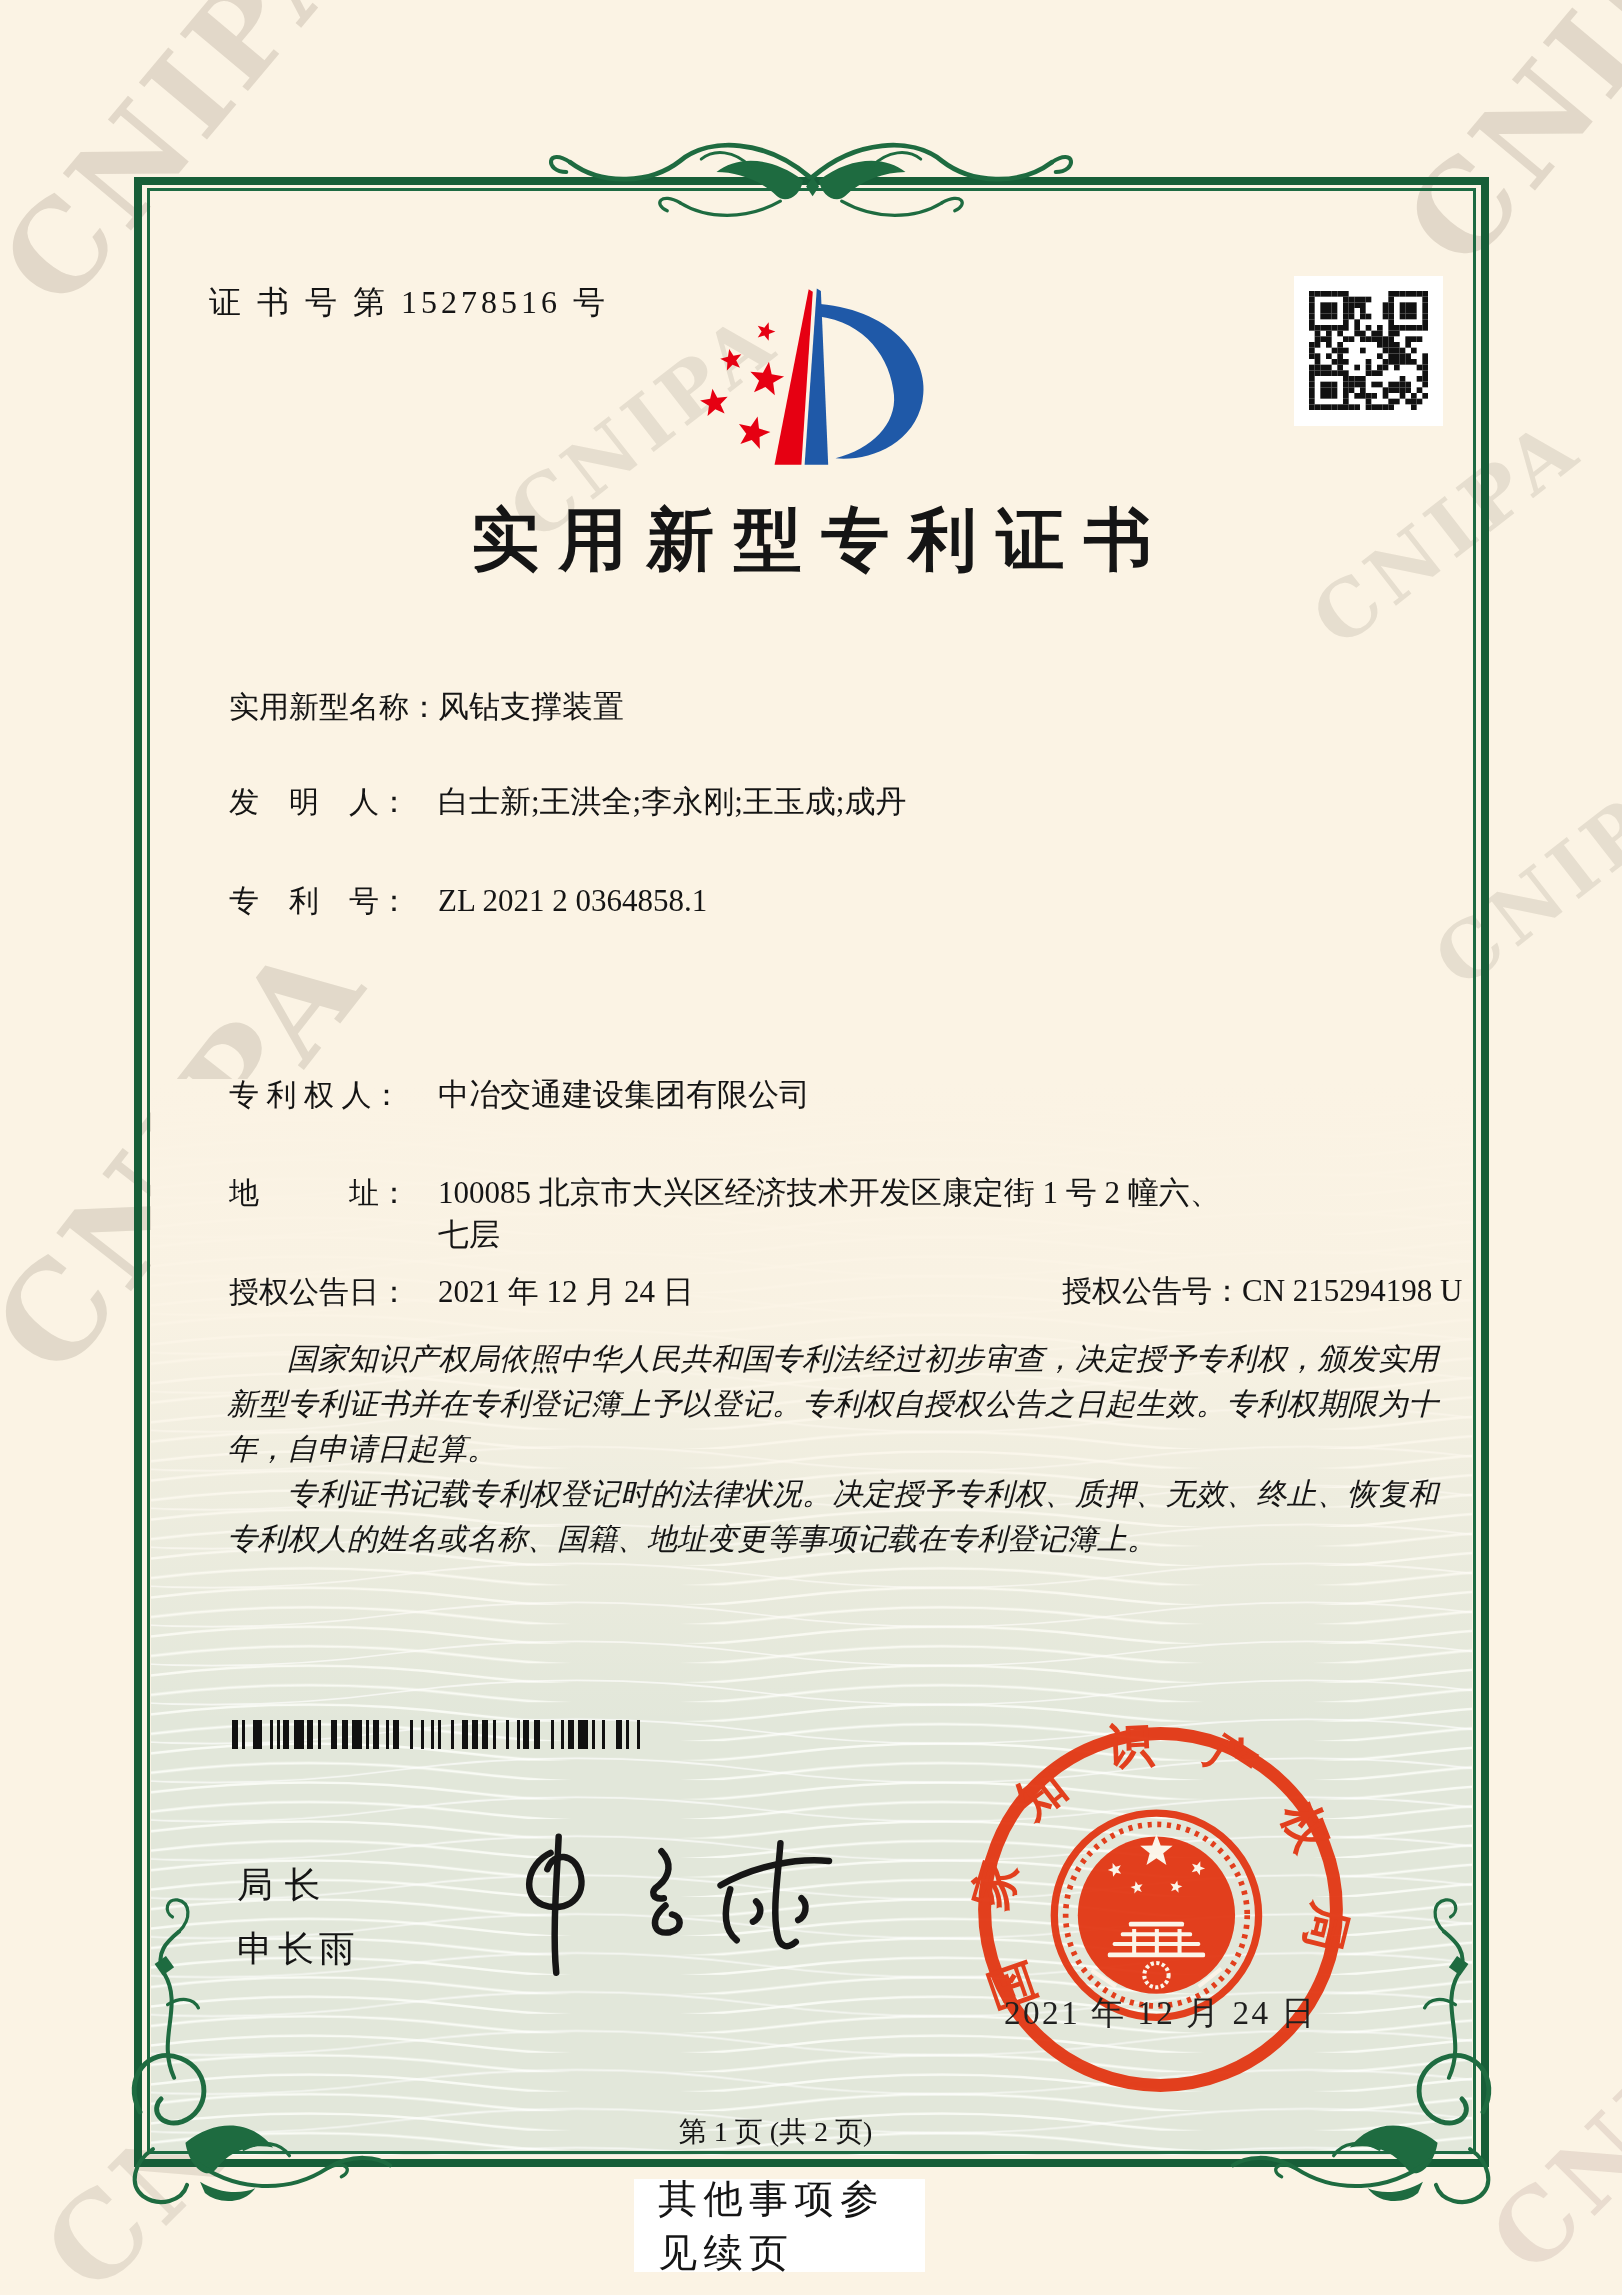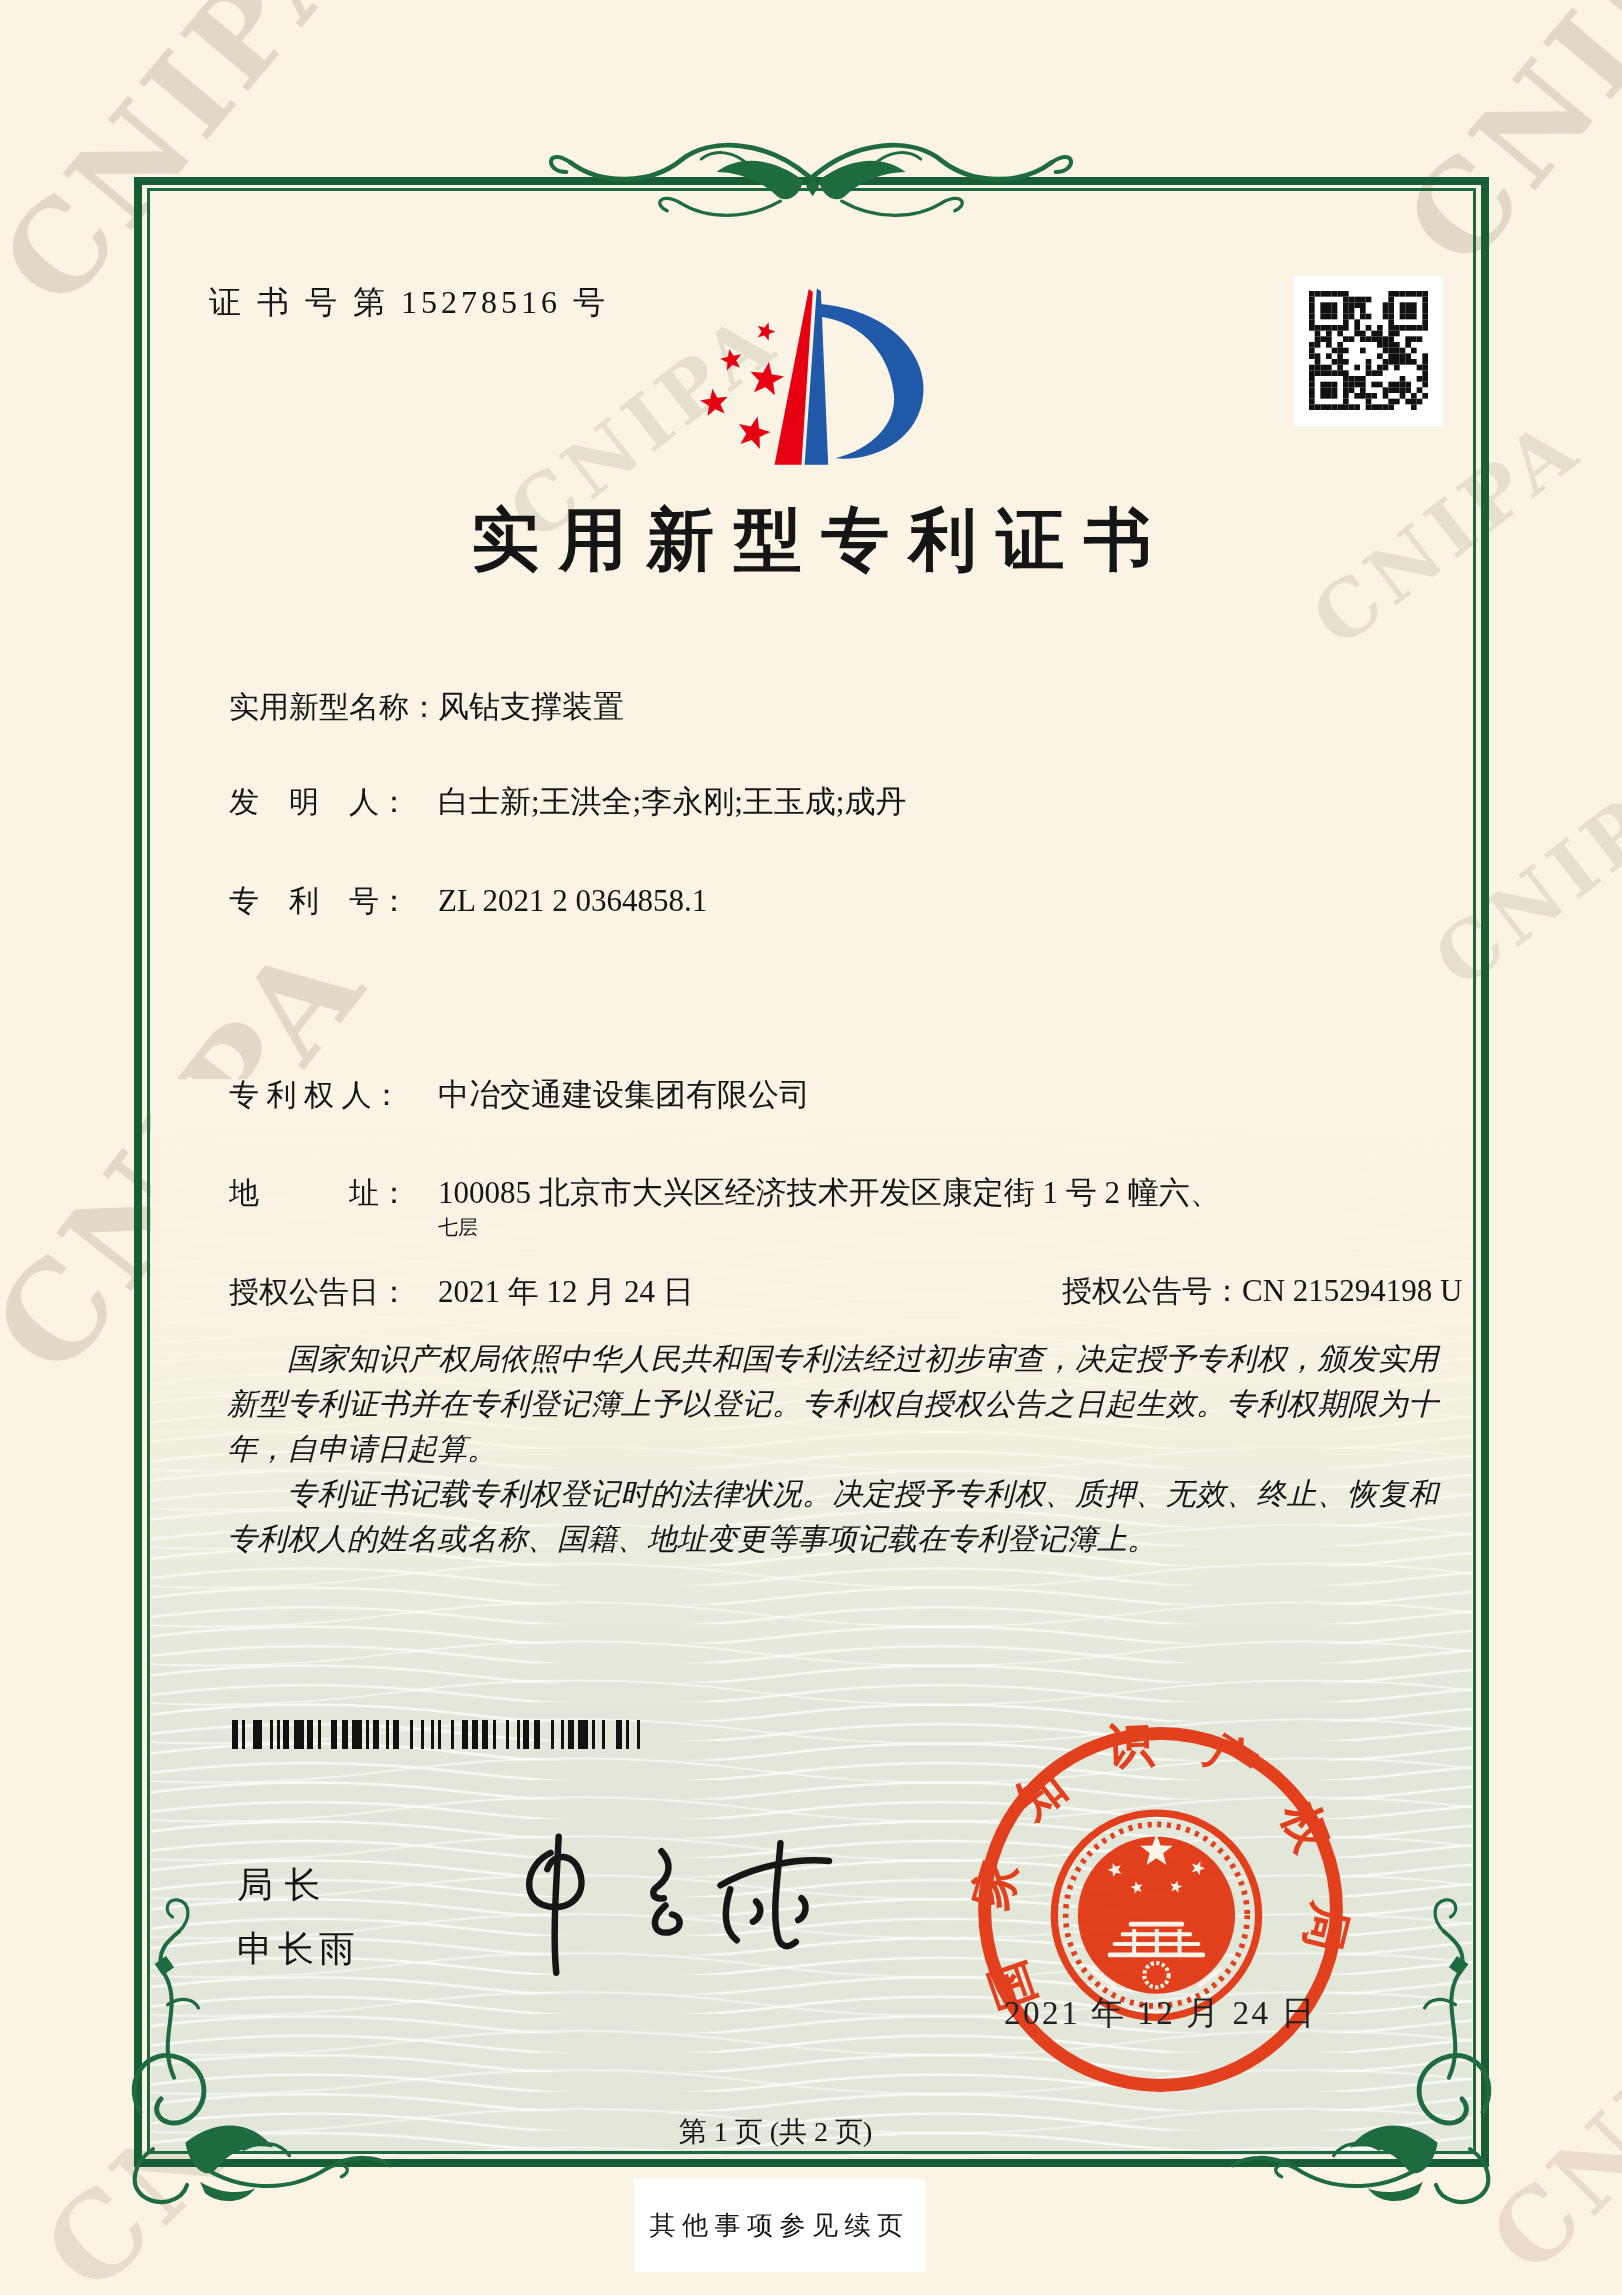--- a/index.html
+++ b/index.html
@@ -28,21 +28,21 @@
   #cert-no{position:absolute;left:209px;top:281px;font-size:32px;letter-spacing:4px;z-index:5;}
   #qr-box{position:absolute;left:1294px;top:276px;width:149px;height:150px;background:#fff;z-index:5;}
   #qr{position:absolute;left:14.6px;top:14.6px;}
   #title{position:absolute;left:0;top:495px;width:1623px;text-align:center;font-size:68px;font-weight:bold;
       letter-spacing:19.5px;text-indent:19.5px;z-index:5;}
 
   
   .row{position:absolute;left:229px;font-size:31px;white-space:nowrap;z-index:5;}
   .row .lab{display:inline-block;width:209px;font-size:30px;}
   .row .val{font-size:31px;}
-  #addr2{position:absolute;left:438px;font-size:20px;z-index:5;}
+  #addr2{position:absolute;left:438px;font-size:31px;z-index:5;}
   #grant-no{position:absolute;left:833px;top:0;}
 
   
   #bodytext{position:absolute;left:227px;top:1336px;width:1211px;font-size:30px;line-height:45px;
       text-align:justify;z-index:5;font-family:"Liberation Serif","DejaVu Serif",serif;font-style:italic;}
   #bodytext p{margin:0;text-indent:2em;}
 
   
   #barcode{position:absolute;left:232px;top:1720px;width:411px;height:29px;z-index:5;}
   #barcode .bar{position:absolute;top:0;height:29px;background:#111;}
@@ -52,21 +52,21 @@
   #sig-name{position:absolute;left:237px;top:1925px;font-size:36px;letter-spacing:4.9px;z-index:5;}
   #sig-script{position:absolute;left:479px;top:1827px;z-index:5;}
 
   
   #seal{position:absolute;left:970px;top:1719px;z-index:6;}
 
   
   #page-info{position:absolute;left:0;top:2113px;width:1551px;text-align:center;font-size:28px;z-index:5;}
   #cont-box{position:absolute;left:634px;top:2179px;width:291px;height:93px;background:#ffffff;z-index:5;
       display:flex;align-items:center;justify-content:center;}
-  #cont-note{font-size:26px;letter-spacing:6.5px;}
+  #cont-note{font-size:39px;letter-spacing:6.5px;padding-left:24px;}
 </style>
 </head>
 <body>
 
 <div id="page">
 
   <div class="wm" style="left:-57px;top:32px;font-size:122px;transform:rotate(-50deg);color:rgba(150,135,118,0.25);">CNIPA</div>
   <div class="wm" style="left:1347px;top:-8px;font-size:122px;transform:rotate(-50deg);color:rgba(150,135,118,0.25);">CNIPA</div>
   <div class="wm" style="left:487px;top:381px;font-size:77px;transform:rotate(-38deg);">CNIPA</div>
   <div class="wm" style="left:1290px;top:487px;font-size:77px;transform:rotate(-38deg);">CNIPA</div>

